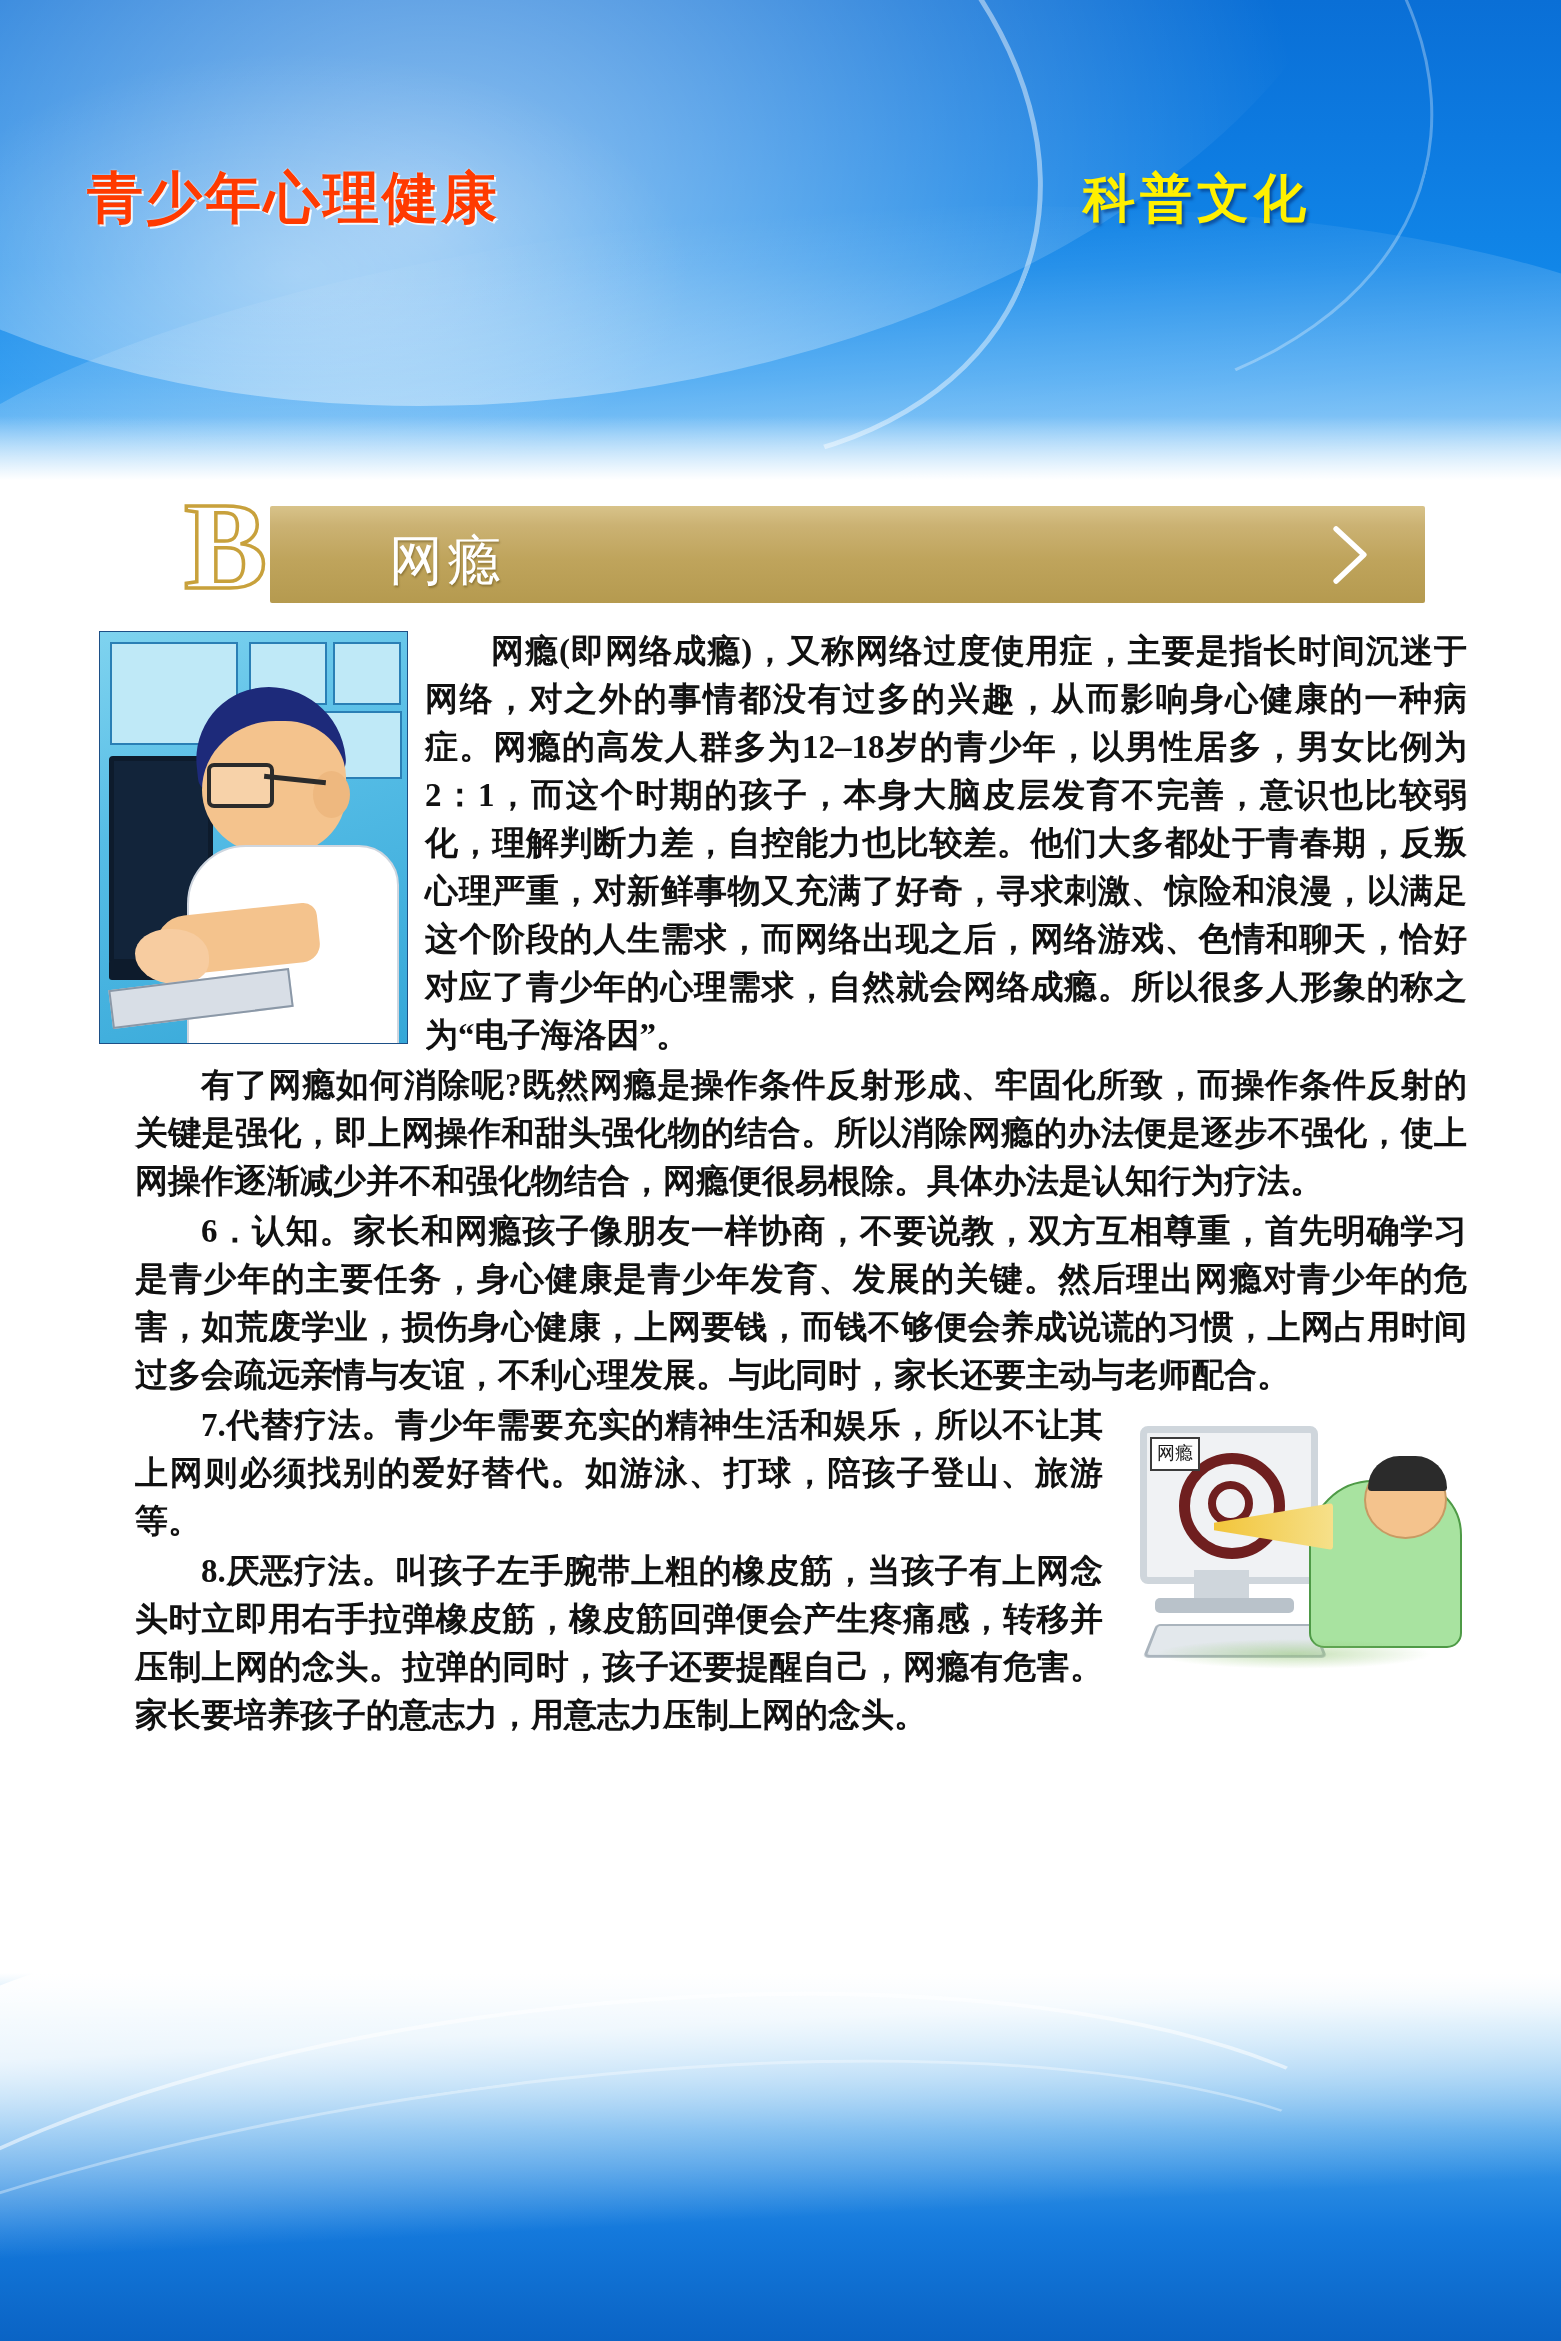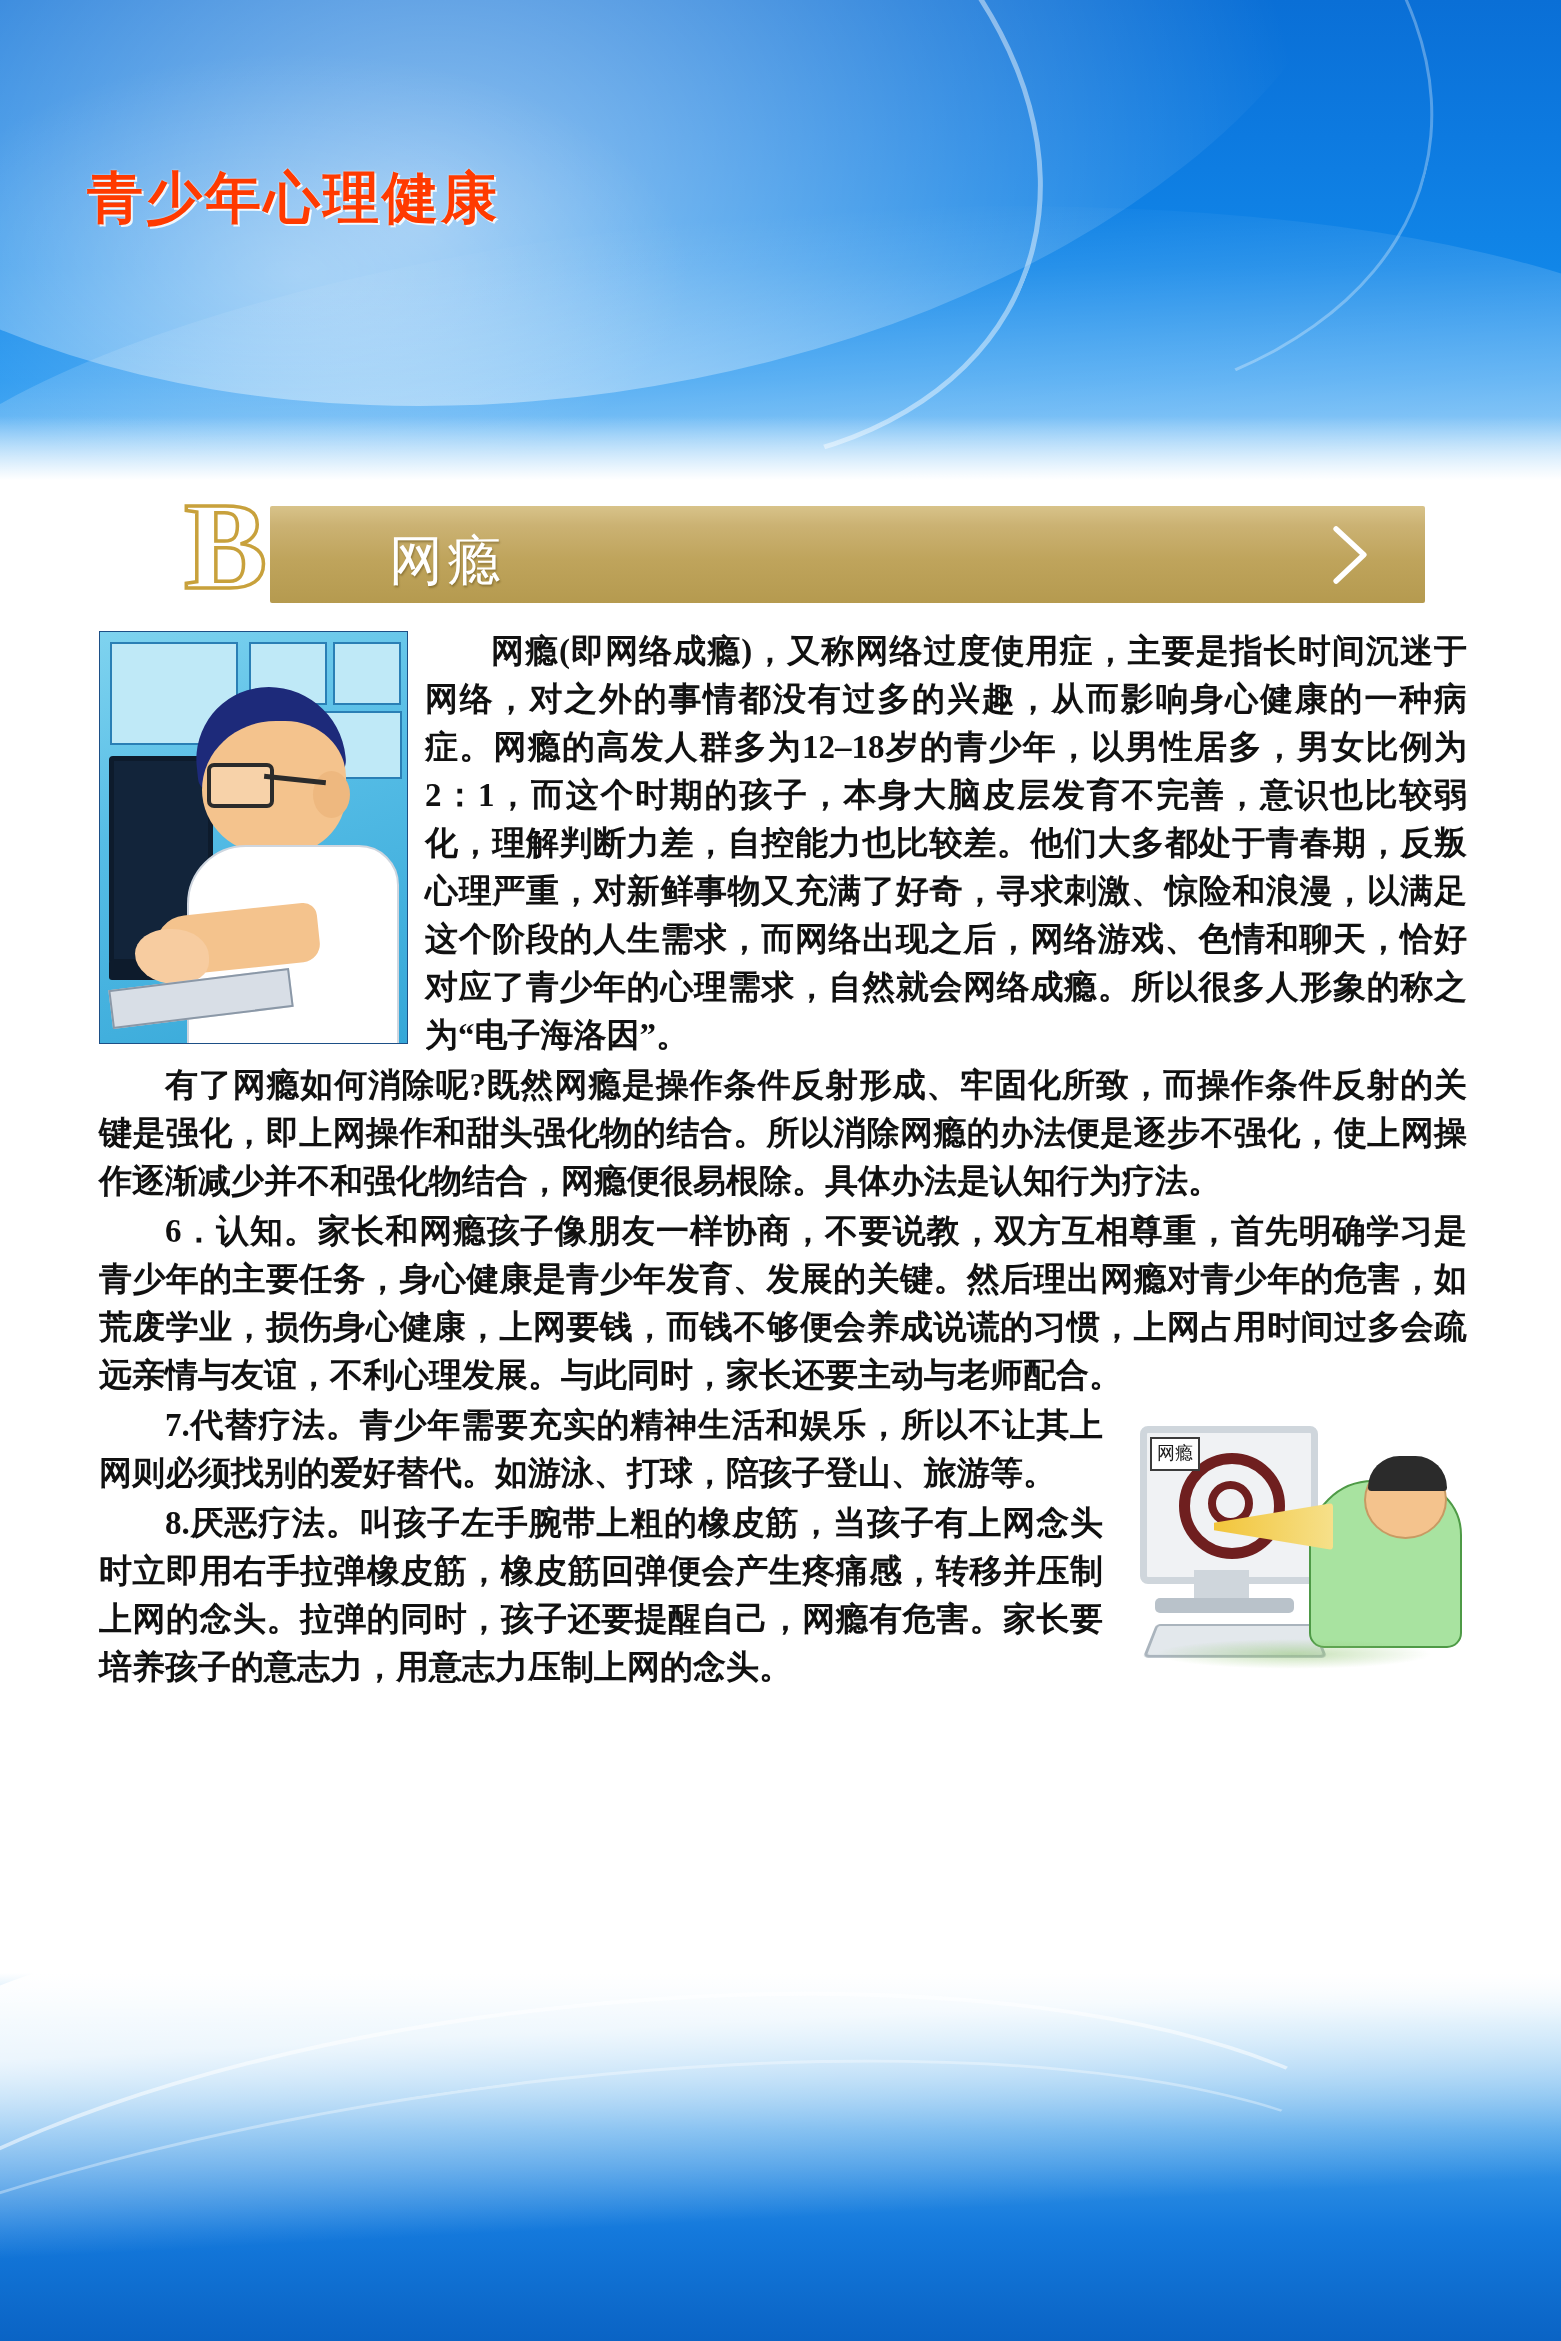--- a/index.html
+++ b/index.html
@@ -150,21 +150,21 @@
   .para {
     font-family: "Liberation Serif", "DejaVu Serif", serif;
     font-size: 33px;
     line-height: 48px;
     color: #111111;
     text-align: justify;
     text-justify: inter-ideograph;
     margin: 0 0 2px 0;
     font-weight: 600;
   }
-  .indent { text-indent: 66px; }
+  .indent { text-indent: 66px; padding-left: 36px; }
 
   
   .img-boy {
     float: left;
     width: 307px;
     height: 411px;
     margin: 4px 17px 3px 0;
     border: 1.5px solid #1d4f86;
     background: linear-gradient(160deg, #7fd3ef 0%, #56bde6 40%, #35a7d8 100%);
     position: relative;
@@ -327,20 +327,21 @@
   <div class="banner">
     <div class="swoosh1"></div>
     <div class="arc-line"></div>
     <div class="arc-line2"></div>
     <div class="glow-left"></div>
     <div class="swoosh2"></div>
   </div>
   <div class="banner-bottom-fade"></div>
 
   <div class="title-main">青少年心理健康</div>
+  <div class="title-sub">科普文化</div>
 
   <div class="section-bar">
     <div class="section-bar-bg"></div>
     <div class="section-letter">B</div>
     <div class="section-bar-title">网瘾</div>
     <div class="section-chevron">
       <svg width="40" height="62" viewBox="0 0 80 125">
         <polyline points="12,10 68,62 12,115" fill="none" stroke="#ffffff" stroke-width="11" stroke-linecap="round" stroke-linejoin="round"></polyline>
       </svg>
     </div>

